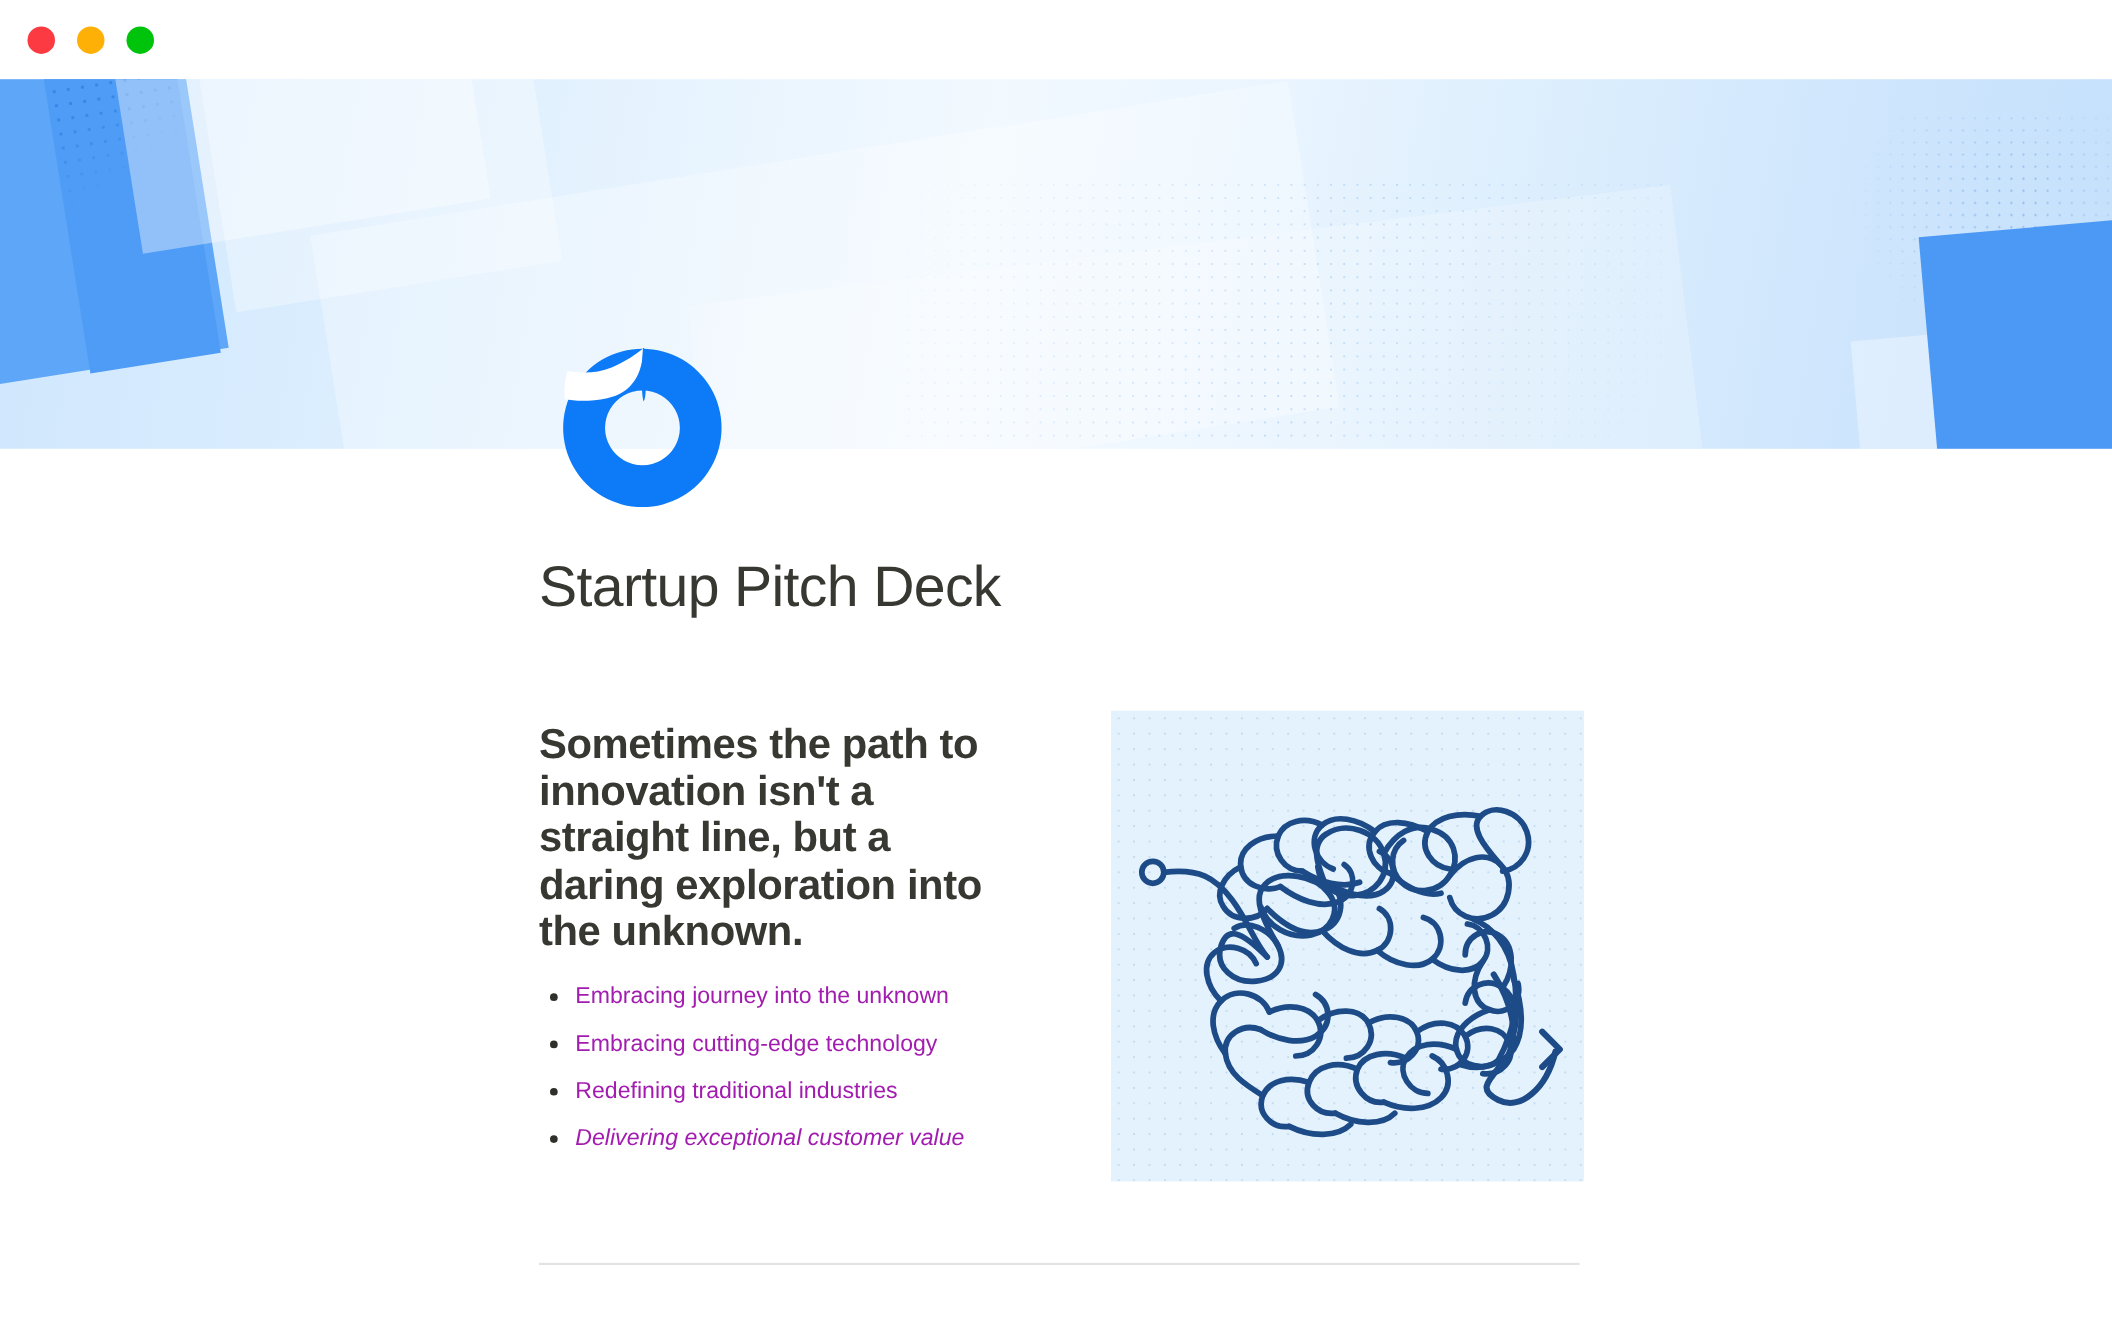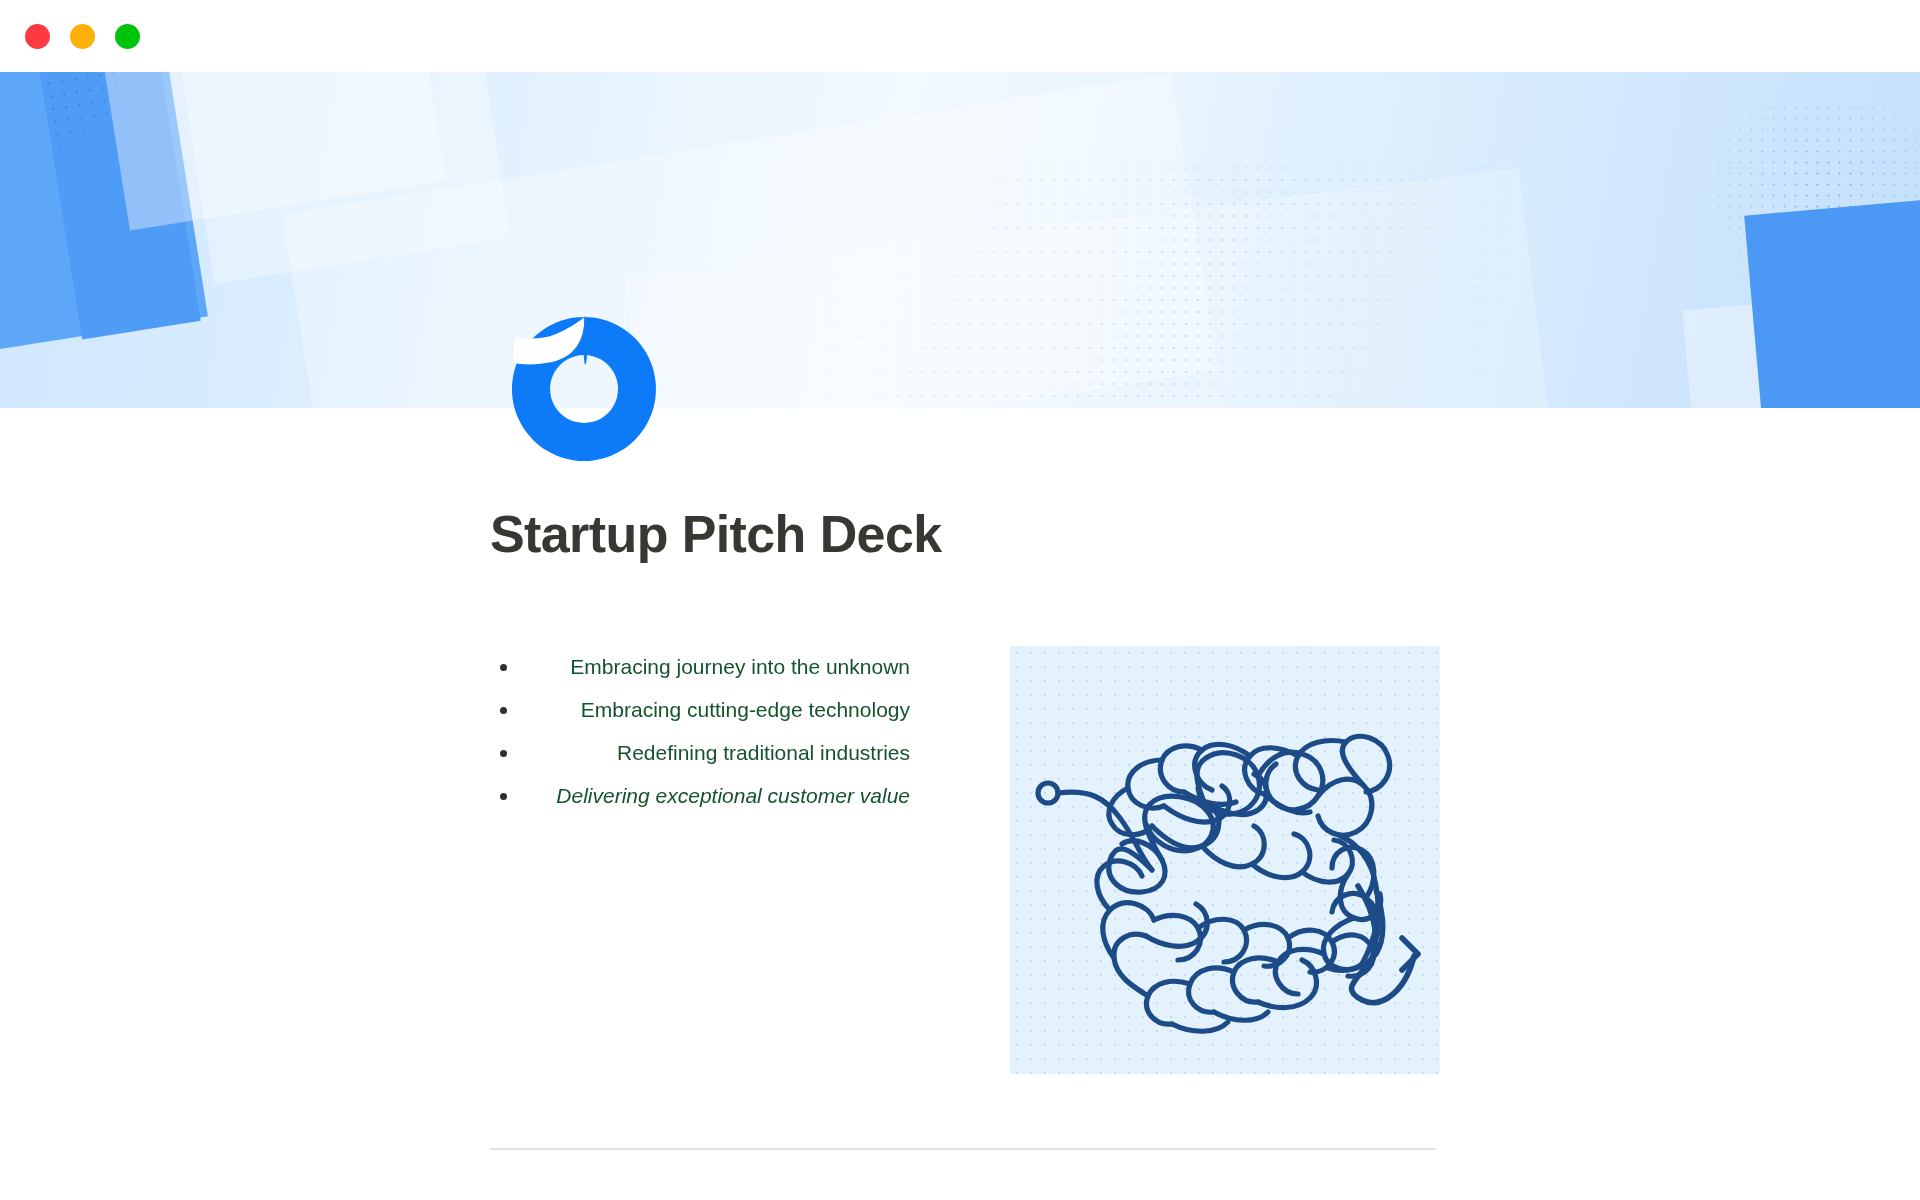--- a/index.html
+++ b/index.html
@@ -187,21 +187,21 @@
     width: 152px;
     height: 152px;
   }
   .logo-wrap svg { display: block; }
 
   .page-title {
     position: absolute;
     left: 490px;
     top: 96px;
     font-size: 52px;
-    font-weight: 700;
+    font-weight: 400;
     color: #373832;
     letter-spacing: -0.6px;
     white-space: nowrap;
   }
 
   .body-row {
     position: absolute;
     left: 490px;
     top: 238px;
     width: 950px;
@@ -226,25 +226,24 @@
 
   .bullets {
     list-style: none;
     margin: 0;
     padding: 0;
   }
   .bullets li {
     position: relative;
     font-size: 21px;
     line-height: 1;
-    color: #14532d;
+    color: #a21caf;
     padding-left: 33px;
     margin-bottom: 22px;
     white-space: nowrap;
-    text-align: right;
   }
   .bullets li:last-child { margin-bottom: 0; font-style: italic; }
   .bullets li .bullet-dot {
     position: absolute;
     left: 10px;
     top: 8px;
     width: 7px;
     height: 7px;
     border-radius: 50%;
     background: #2f2f2b;
@@ -335,20 +334,21 @@
           C 75.2 26 76 12 76.6 3.6
           Z"></path>
       </svg>
     </div>
 
     <h1 class="page-title">Startup Pitch Deck</h1>
 
     <div class="body-row">
 
       <div class="col-text">
+        <h2 class="headline">Sometimes the path to innovation isn't a straight line, but a daring exploration into the unknown.</h2>
 
         <ul class="bullets">
           <li>
             <span class="bullet-dot"></span>
             <span>Embracing journey into the unknown</span>
           </li>
           <li>
             <span class="bullet-dot"></span>
             <span>Embracing cutting-edge technology</span>
           </li>

